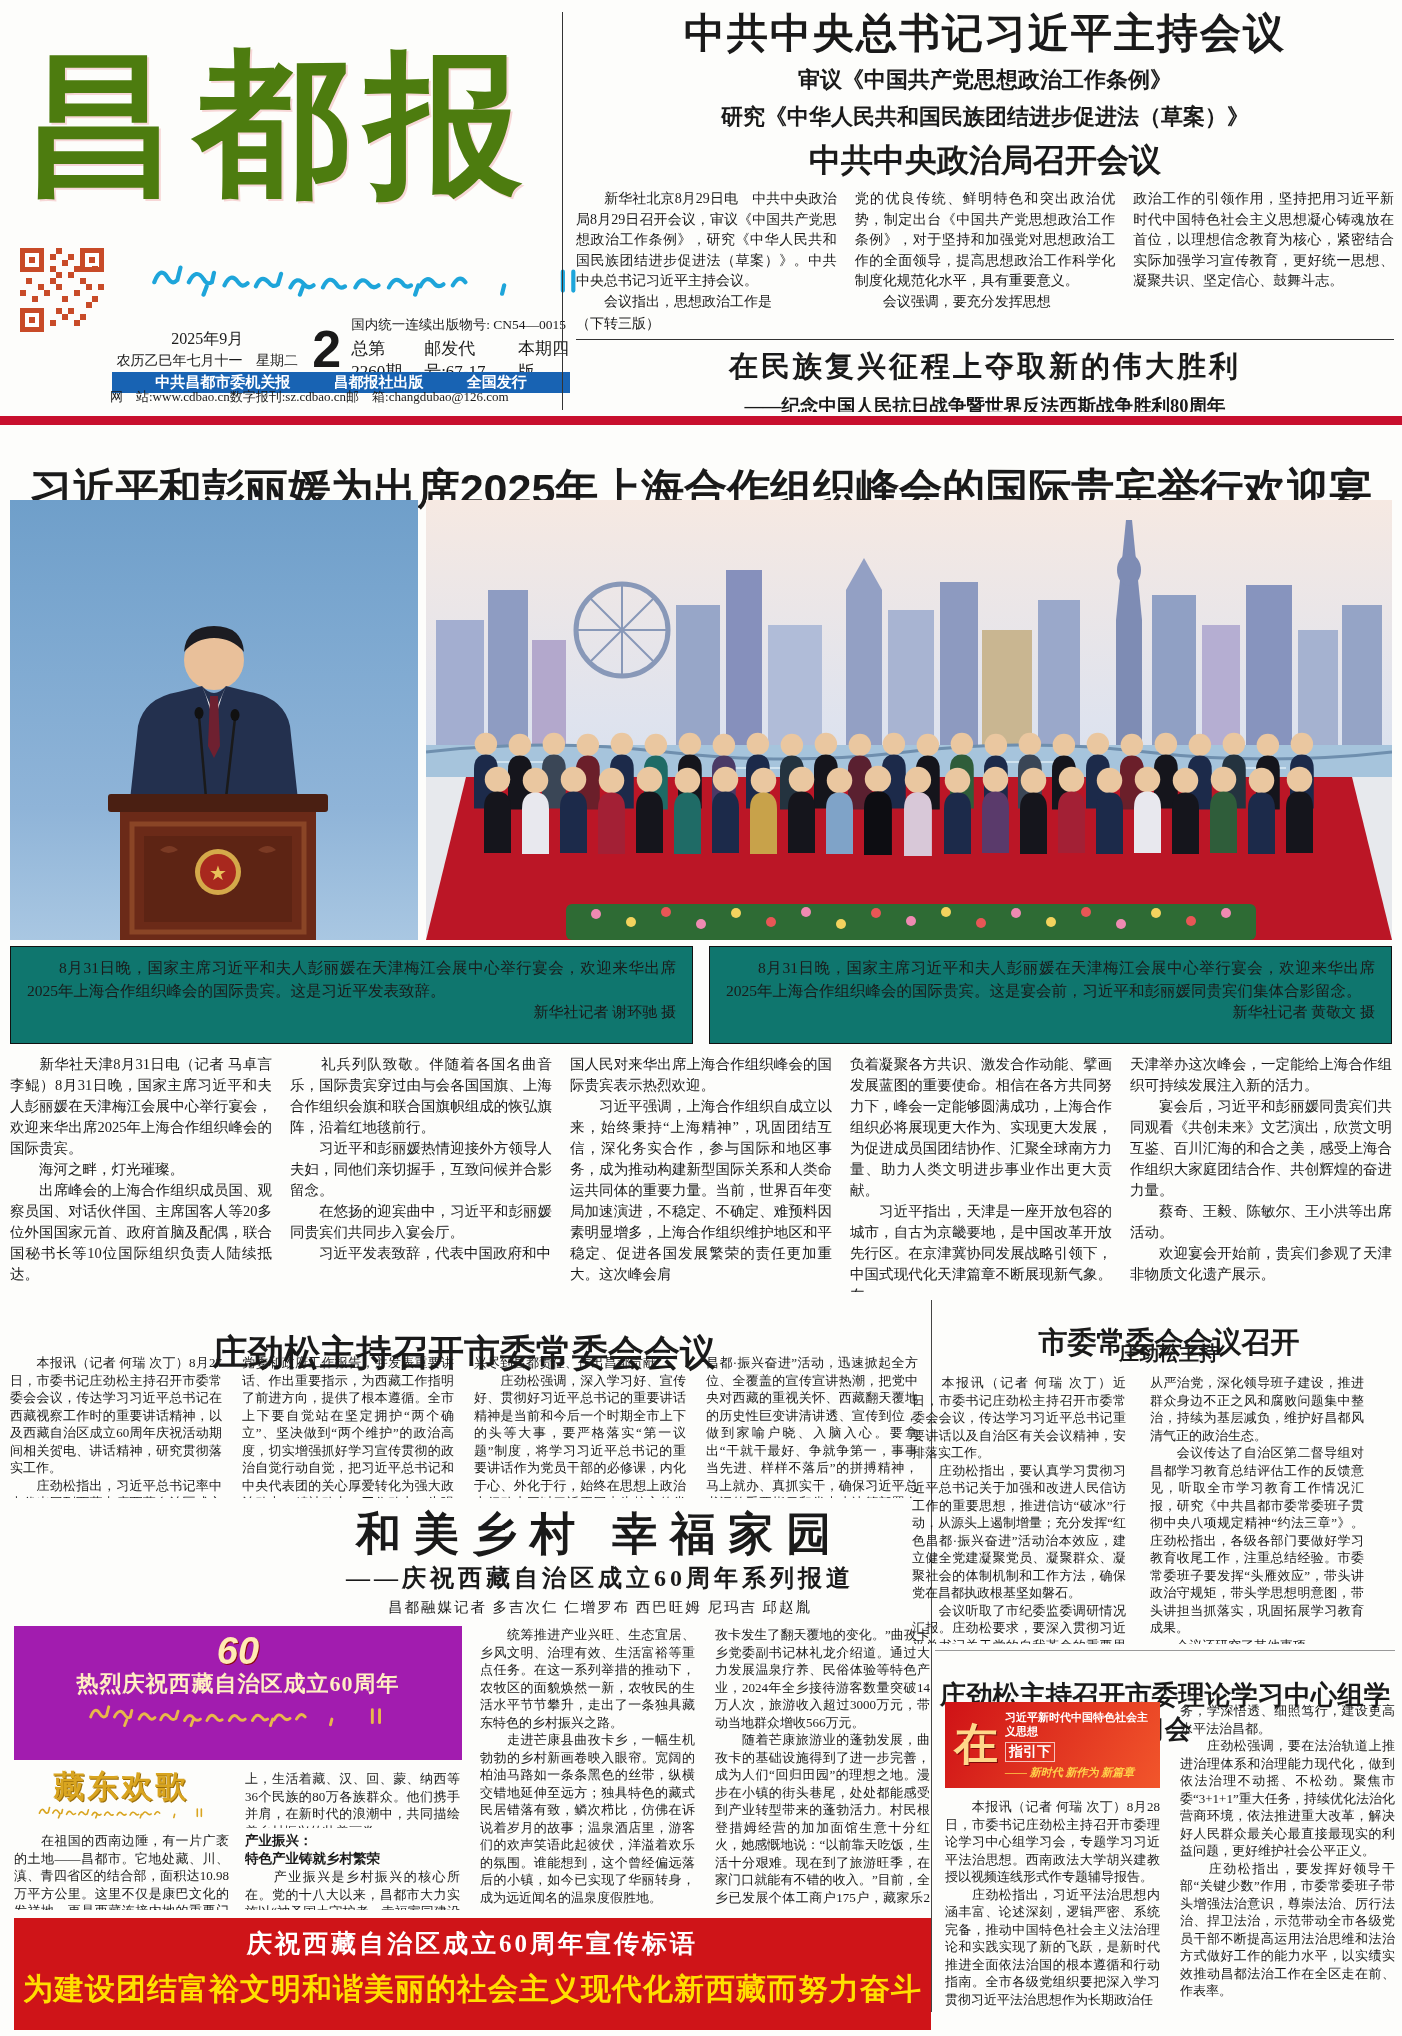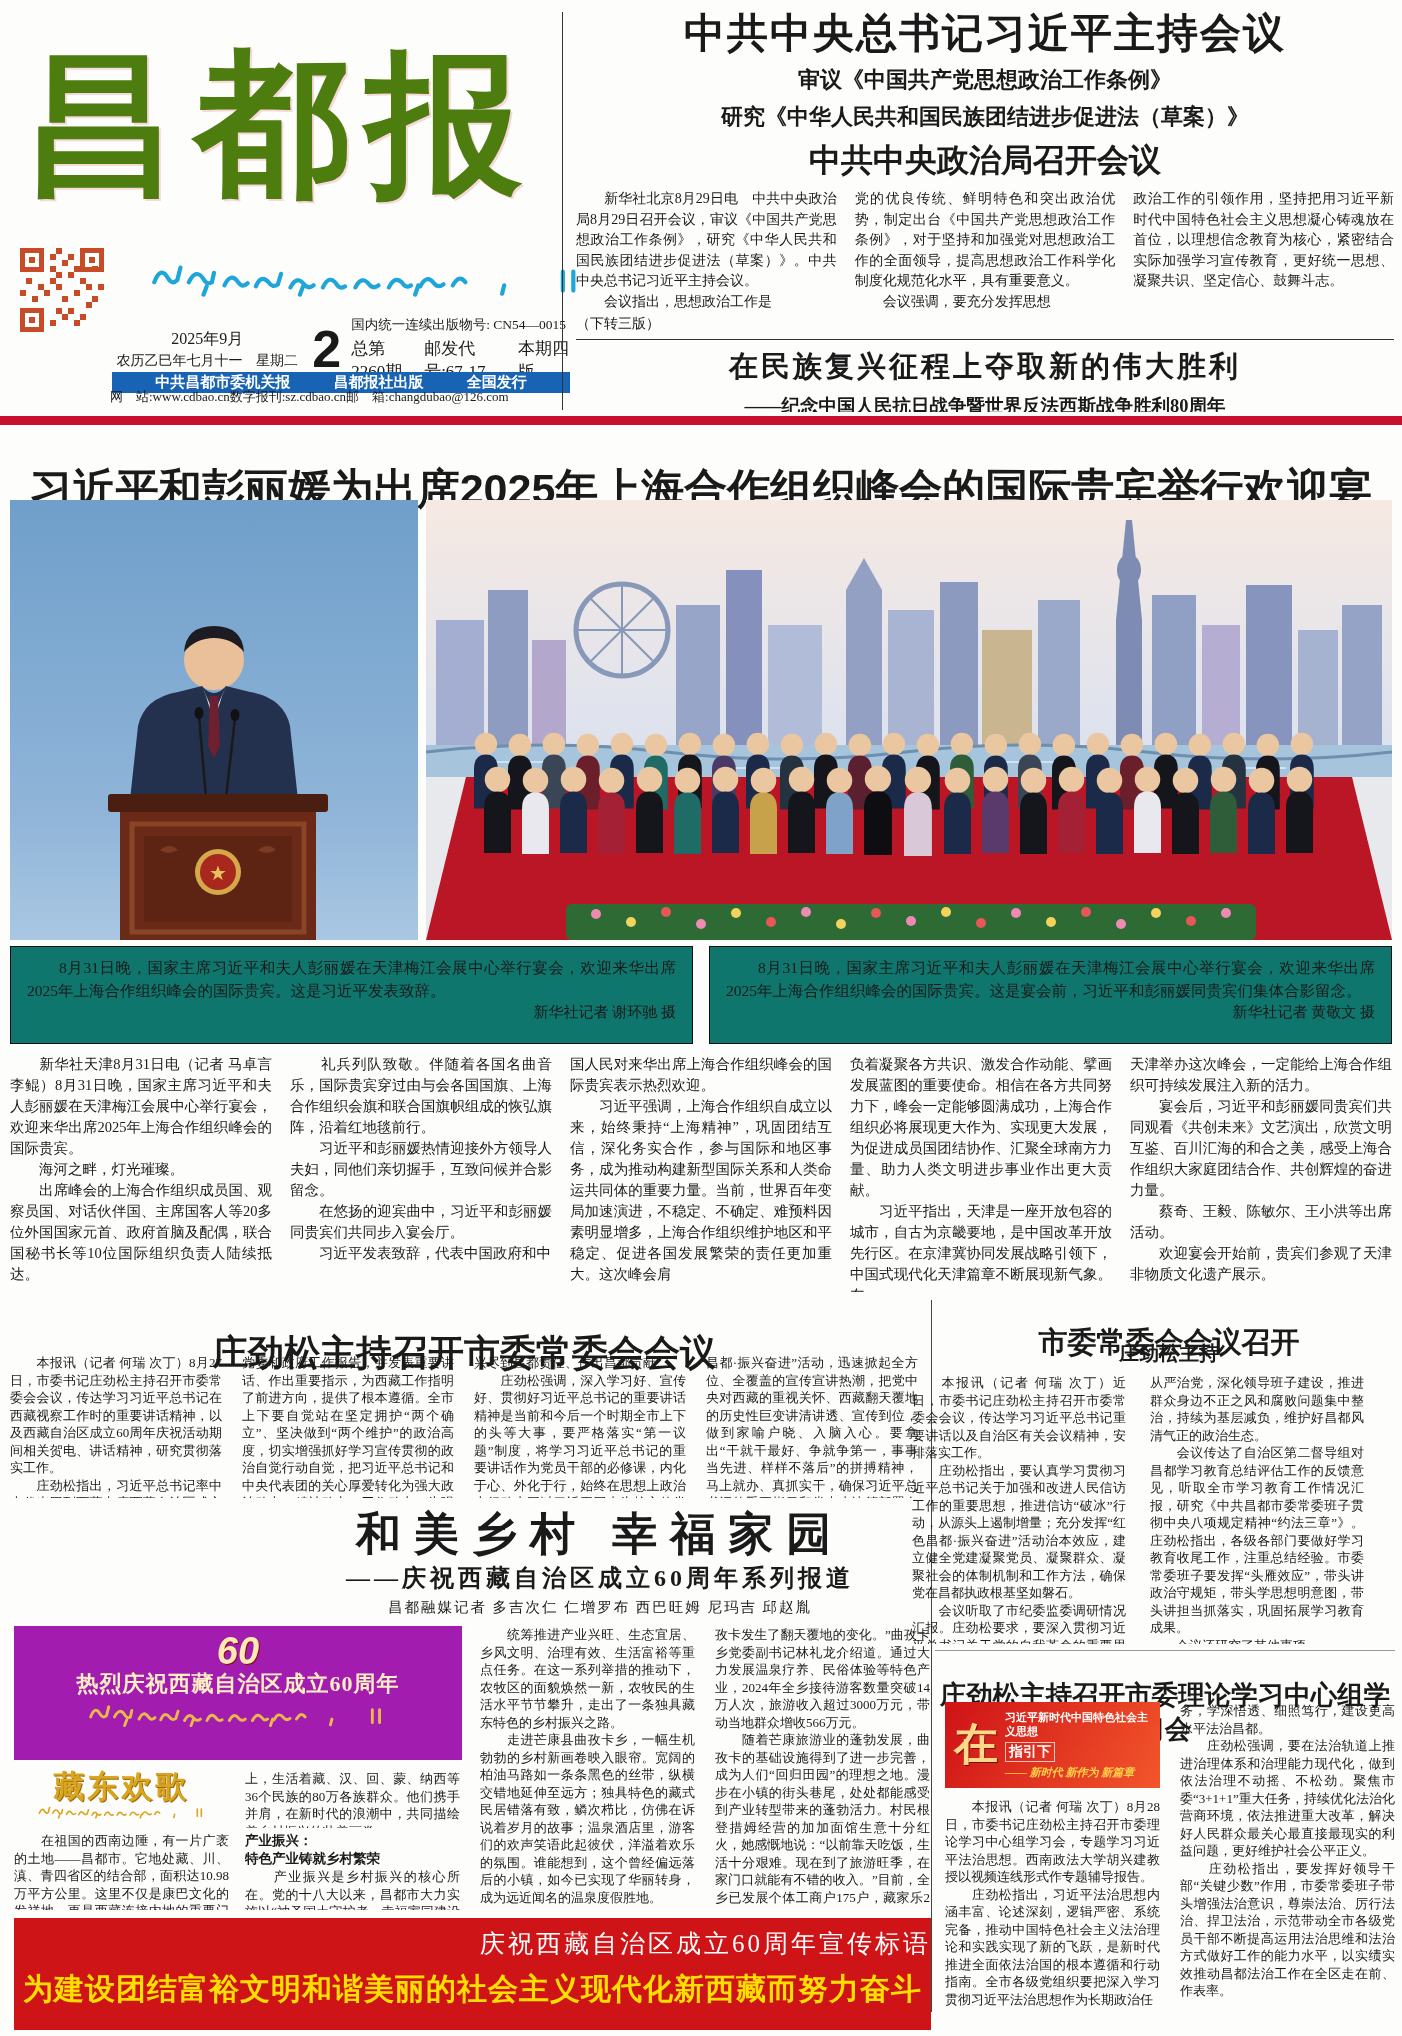--- a/index.html
+++ b/index.html
@@ -113,21 +113,21 @@
   .th-bt1{font-size:11px;font-weight:bold;color:#fff;line-height:14px;}
   .th-bt2{font-size:14px;font-weight:bold;color:#fff;margin-top:4px;display:inline-block;
     border:1px solid rgba(255,255,255,.7);padding:0 3px;}
   .th-bt3{font-size:11px;font-weight:bold;color:#ffd24a;font-style:italic;margin-top:3px;}
   .th-col1{left:945px;top:1798px;width:215px;height:232px;font-size:13px;line-height:17.5px;overflow:hidden;}
   .th-col2{left:1180px;top:1702px;width:215px;height:328px;font-size:13px;line-height:17.5px;overflow:hidden;}
 
   
   .bb{left:14px;top:1918px;width:917px;height:112px;background:#cf1418;text-align:center;
     padding-top:9px;overflow:hidden;}
-  .bb1{font-size:25px;font-weight:normal;color:#fff;letter-spacing:3px;text-align:right;}
+  .bb1{font-size:25px;font-weight:bold;color:#fff;letter-spacing:3px;}
   .bb2{font-size:30px;font-weight:900;color:#ffdf00;margin-top:9px;letter-spacing:1px;}
 </style>
 </head>
 <body>
 
 <div class="page">
 
   <svg width="0" height="0" style="position:absolute" aria-hidden="true">
     <defs>
       <symbol id="tib" viewBox="0 0 420 36">

